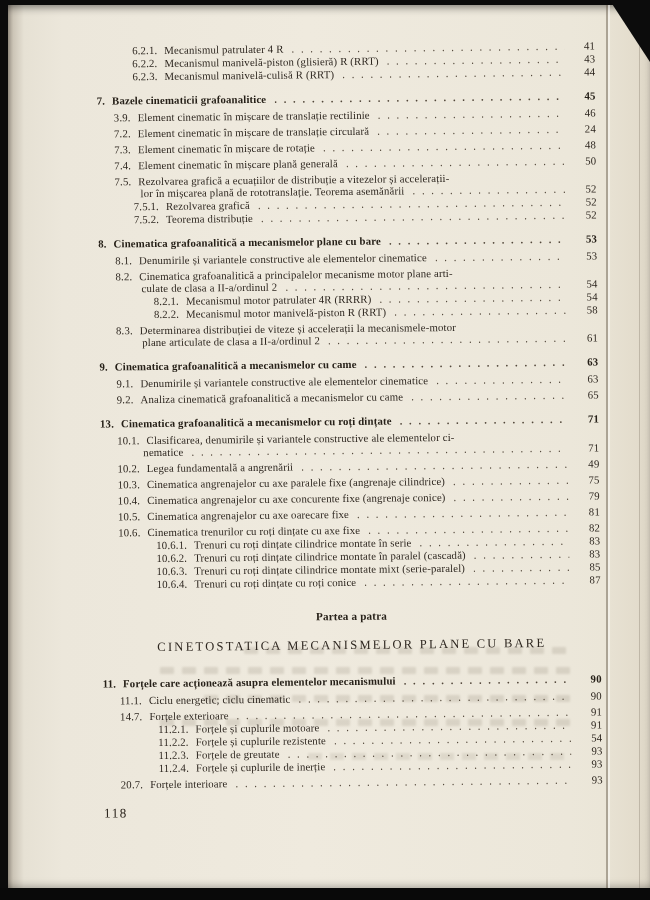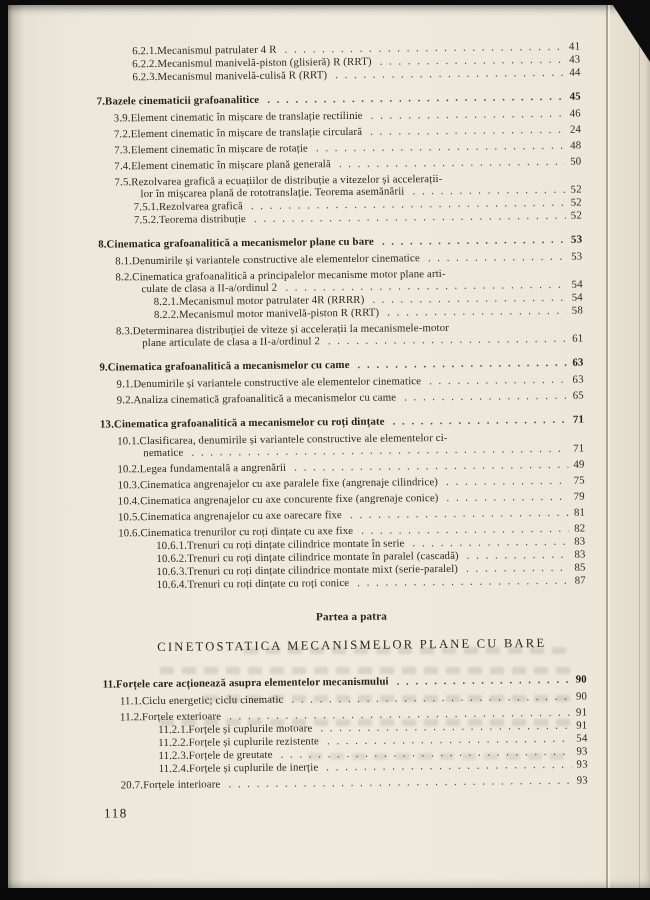--- a/index.html
+++ b/index.html
@@ -39,26 +39,26 @@
   .row{display:flex;align-items:flex-end;}
   .row.lvl0{margin-top:12px;margin-bottom:5px;font-weight:bold;color:#262018;}
   .row.lvl1{margin-top:4px;}
   .row.lvl2,.row.lvl3{margin-top:1px;}
   .entry{flex:1;min-width:0;}
   .lvl1 .entry{padding-left:17px;}
   .lvl2 .entry{padding-left:36px;}
   .lvl3 .entry{padding-left:55px;}
   .line{display:flex;align-items:baseline;}
   .line.cont{padding-left:26px;}
-  .num{white-space:nowrap;flex:none;}
+  .num{white-space:nowrap;padding-right:7px;flex:none;}
   .txt{white-space:nowrap;}
   .leader{flex:1;overflow:hidden;white-space:nowrap;min-width:8px;margin:0 5px 0 8px;color:#52473a;}
   .leader::after{content:".  .  .  .  .  .  .  .  .  .  .  .  .  .  .  .  .  .  .  .  .  .  .  .  .  .  .  .  .  .  .  .  .  .  .  .  .  .  .  .";
     letter-spacing:2px;}
-  .pg{flex:none;width:26px;text-align:left;white-space:nowrap;}
+  .pg{flex:none;width:26px;text-align:right;white-space:nowrap;}
 
   .part-divider{margin-top:22px;margin-bottom:24px;text-align:center;}
   .part-kicker{font-weight:bold;font-size:11.2px;color:#28221a;}
   .part-title{margin-top:17px;font-size:12.6px;letter-spacing:2.2px;color:#2e2720;}
   .folio{margin-top:17px;font-size:13.2px;letter-spacing:1.5px;color:#2b241c;}
 </style>
 </head>
 <body>
 
 <div class="page">
@@ -416,21 +416,21 @@
               <span class="num">11.1.</span>
               <span class="txt">Ciclu energetic; ciclu cinematic</span>
               <span class="leader"></span>
             </div>
           </div>
           <span class="pg">90</span>
         </div>
         <div class="row lvl1">
           <div class="entry">
             <div class="line">
-              <span class="num">11.2.</span>
+              <span class="num">14.7.</span>
               <span class="txt">Forțele exterioare</span>
               <span class="leader"></span>
             </div>
           </div>
           <span class="pg">91</span>
         </div>
         <div class="row lvl3">
           <div class="entry">
             <div class="line">
               <span class="num">11.2.1.</span>

